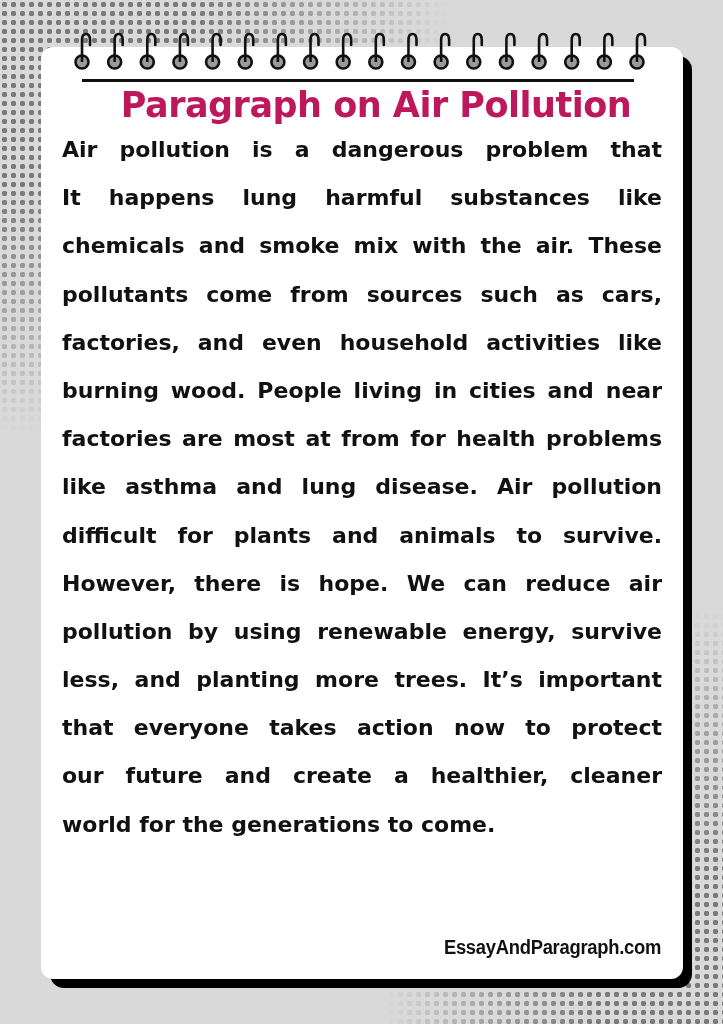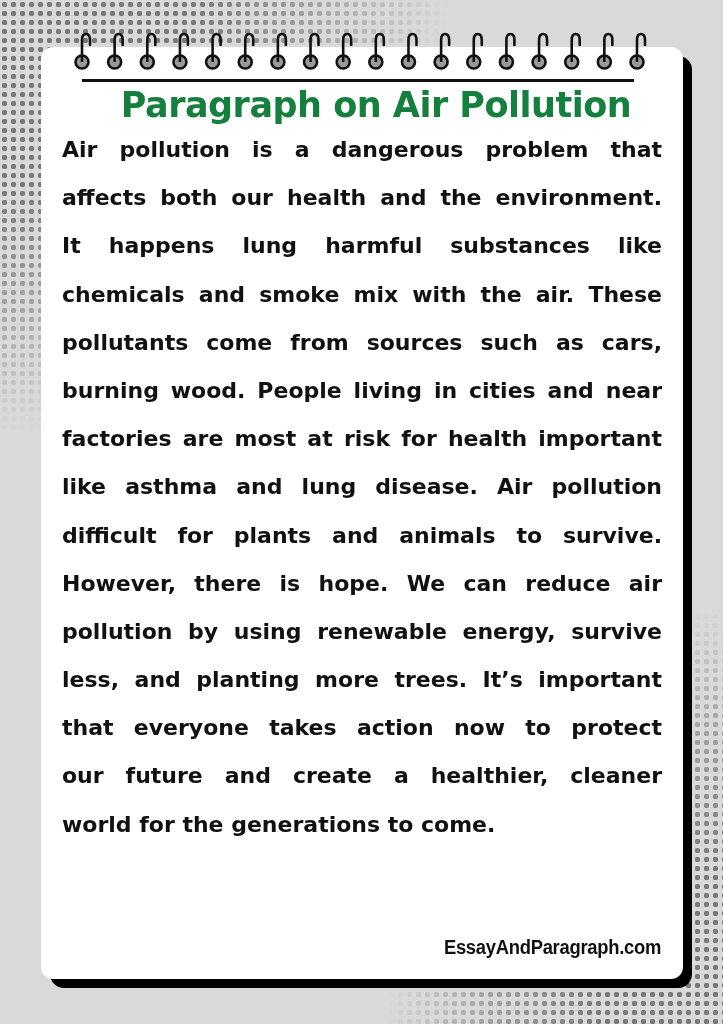--- a/index.html
+++ b/index.html
@@ -68,21 +68,21 @@
       position: absolute;
       left: 41px;
       top: 82px;
       width: 670px;
       text-align: center;
       font-family: "DejaVu Sans", sans-serif;
       font-weight: bold;
       font-size: 35px;
       line-height: 46px;
       letter-spacing: -0.5px;
-      color: #15803d;
+      color: #be185d;
       margin: 0;
     }
     .body-text {
       position: absolute;
       left: 62px;
       top: 126px;
       width: 600px;
       margin: 0;
       font-family: "DejaVu Sans", sans-serif;
       font-weight: bold;
@@ -181,26 +181,26 @@
       <line x1="637" y1="56" x2="637" y2="62" stroke="#111111" stroke-width="2.6"></line>
     </g>
 </svg>
 
 <div class="title-rule"></div>
 
 <h1 class="title">Paragraph on Air Pollution</h1>
 
 <div class="body-text">
   <span class="line">Air pollution is a dangerous problem that</span>
-  <span class="line">affects both our health and the environment.</span>
   <span class="line">It happens lung harmful substances like</span>
   <span class="line">chemicals and smoke mix with the air. These</span>
   <span class="line">pollutants come from sources such as cars,</span>
+  <span class="line">factories, and even household activities like</span>
   <span class="line">burning wood. People living in cities and near</span>
-  <span class="line">factories are most at risk for health important</span>
+  <span class="line">factories are most at from for health problems</span>
   <span class="line">like asthma and lung disease. Air pollution</span>
   <span class="line">difficult for plants and animals to survive.</span>
   <span class="line">However, there is hope. We can reduce air</span>
   <span class="line">pollution by using renewable energy, survive</span>
   <span class="line">less, and planting more trees. It’s important</span>
   <span class="line">that everyone takes action now to protect</span>
   <span class="line">our future and create a healthier, cleaner</span>
   <span class="line last">world for the generations to come.</span>
 </div>
 

